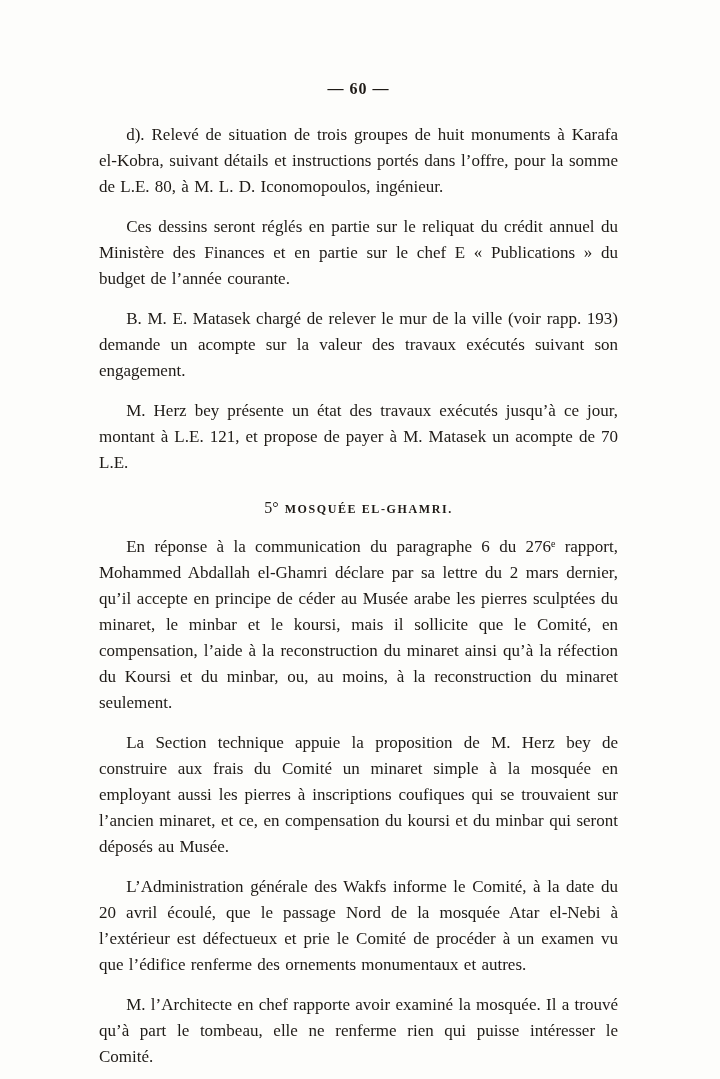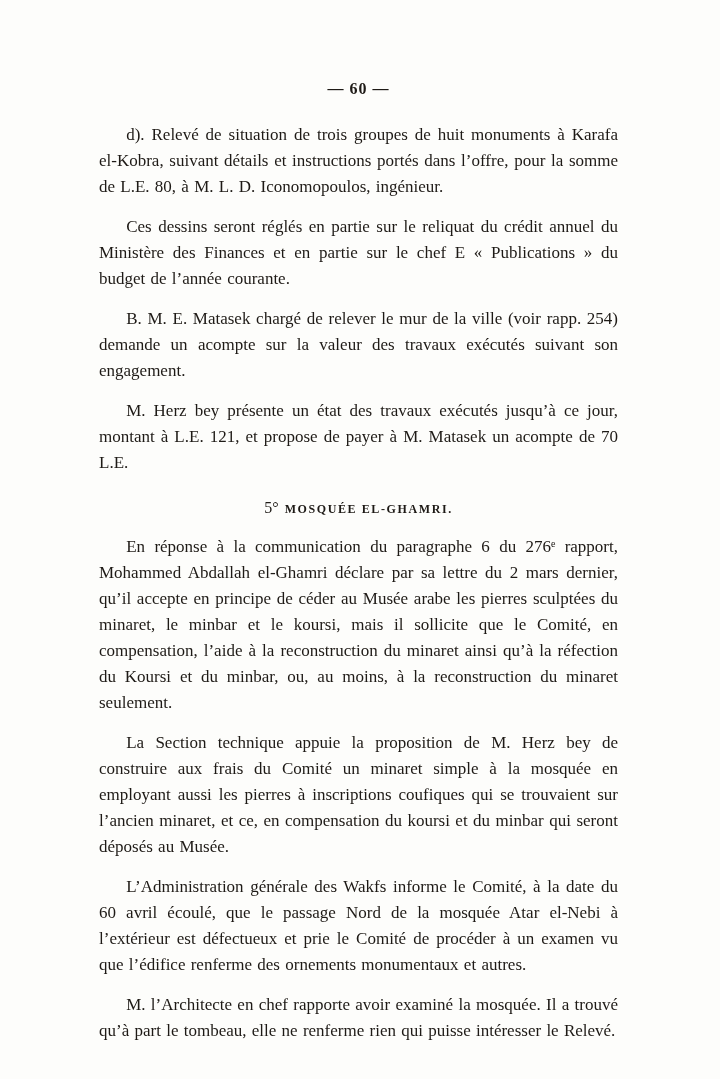--- a/index.html
+++ b/index.html
@@ -56,32 +56,32 @@
 <body>
 
 <main class="page">
 
   <header class="page-number">— 60 —</header>
 
   <p class="para">d). Relevé de situation de trois groupes de huit monuments à Karafa el-Kobra, suivant détails et instructions portés dans l’offre, pour la somme de L.E. 80, à M. L. D. Iconomopoulos, ingénieur.</p>
 
   <p class="para">Ces dessins seront réglés en partie sur le reliquat du crédit annuel du Ministère des Finances et en partie sur le chef E « Publications » du budget de l’année courante.</p>
 
-  <p class="para">B. M. E. Matasek chargé de relever le mur de la ville (voir rapp. 254) demande un acompte sur la valeur des travaux exécutés suivant son engagement.</p>
+  <p class="para">B. M. E. Matasek chargé de relever le mur de la ville (voir rapp. 193) demande un acompte sur la valeur des travaux exécutés suivant son engagement.</p>
 
   <p class="para">M. Herz bey présente un état des travaux exécutés jusqu’à ce jour, montant à L.E. 121, et propose de payer à M. Matasek un acompte de 70 L.E.</p>
 
 
   <h2 class="heading">
     <span class="heading-number">5°</span>
     <span class="heading-title">MOSQUÉE EL-GHAMRI.</span>
   </h2>
 
   <p class="para">En réponse à la communication du paragraphe 6 du 276ᵉ rapport, Mohammed Abdallah el-Ghamri déclare par sa lettre du 2 mars dernier, qu’il accepte en principe de céder au Musée arabe les pierres sculptées du minaret, le minbar et le koursi, mais il sollicite que le Comité, en compensation, l’aide à la reconstruction du minaret ainsi qu’à la réfection du Koursi et du minbar, ou, au moins, à la reconstruction du minaret seulement.</p>
 
   <p class="para">La Section technique appuie la proposition de M. Herz bey de construire aux frais du Comité un minaret simple à la mosquée en employant aussi les pierres à inscriptions coufiques qui se trouvaient sur l’ancien minaret, et ce, en compensation du koursi et du minbar qui seront déposés au Musée.</p>
 
 
-  <p class="para">L’Administration générale des Wakfs informe le Comité, à la date du 60 avril écoulé, que le passage Nord de la mosquée Atar el-Nebi à l’extérieur est défectueux et prie le Comité de procéder à un examen vu que l’édifice renferme des ornements monumentaux et autres.</p>
+  <p class="para">L’Administration générale des Wakfs informe le Comité, à la date du 20 avril écoulé, que le passage Nord de la mosquée Atar el-Nebi à l’extérieur est défectueux et prie le Comité de procéder à un examen vu que l’édifice renferme des ornements monumentaux et autres.</p>
 
-  <p class="para">M. l’Architecte en chef rapporte avoir examiné la mosquée. Il a trouvé qu’à part le tombeau, elle ne renferme rien qui puisse intéresser le Relevé.</p>
+  <p class="para">M. l’Architecte en chef rapporte avoir examiné la mosquée. Il a trouvé qu’à part le tombeau, elle ne renferme rien qui puisse intéresser le Comité.</p>
 
 </main>
 
 </body></html>

